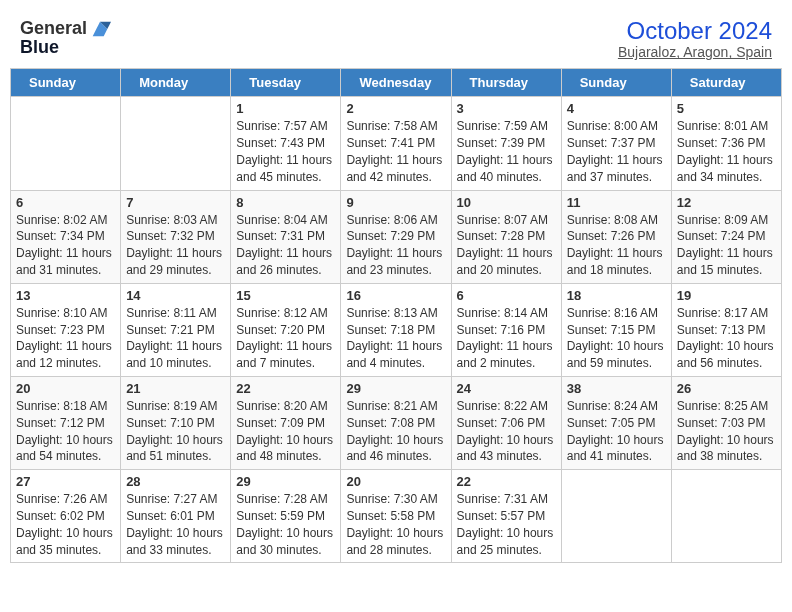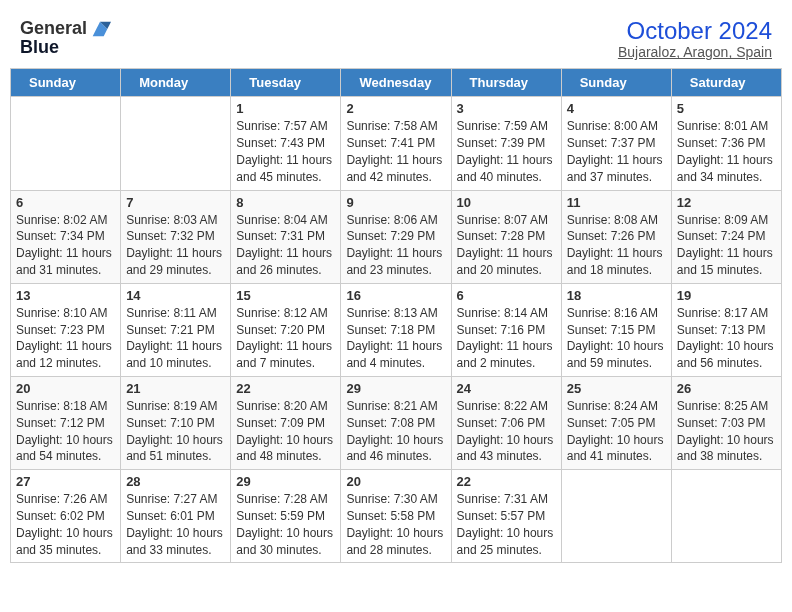--- a/index.html
+++ b/index.html
@@ -223,21 +223,21 @@
         </td>
         <td>
           <span class="day-number">29</span>
           <div class="day-info">Sunrise: 8:21 AM<br>Sunset: 7:08 PM<br>Daylight: 10 hours and 46 minutes.</div>
         </td>
         <td>
           <span class="day-number">24</span>
           <div class="day-info">Sunrise: 8:22 AM<br>Sunset: 7:06 PM<br>Daylight: 10 hours and 43 minutes.</div>
         </td>
         <td>
-          <span class="day-number">25</span>
+          <span class="day-number">38</span>
           <div class="day-info">Sunrise: 8:24 AM<br>Sunset: 7:05 PM<br>Daylight: 10 hours and 41 minutes.</div>
         </td>
         <td>
           <span class="day-number">26</span>
           <div class="day-info">Sunrise: 8:25 AM<br>Sunset: 7:03 PM<br>Daylight: 10 hours and 38 minutes.</div>
         </td>
       </tr>
       <tr>
         <td>
           <span class="day-number">27</span>

